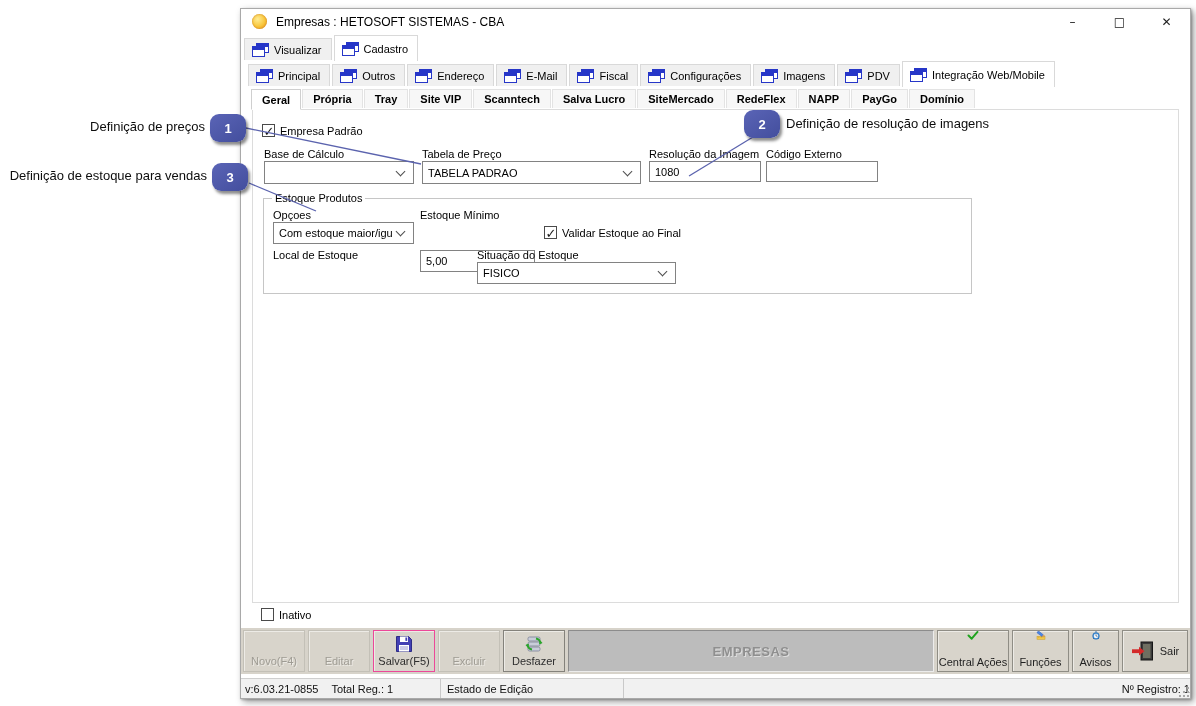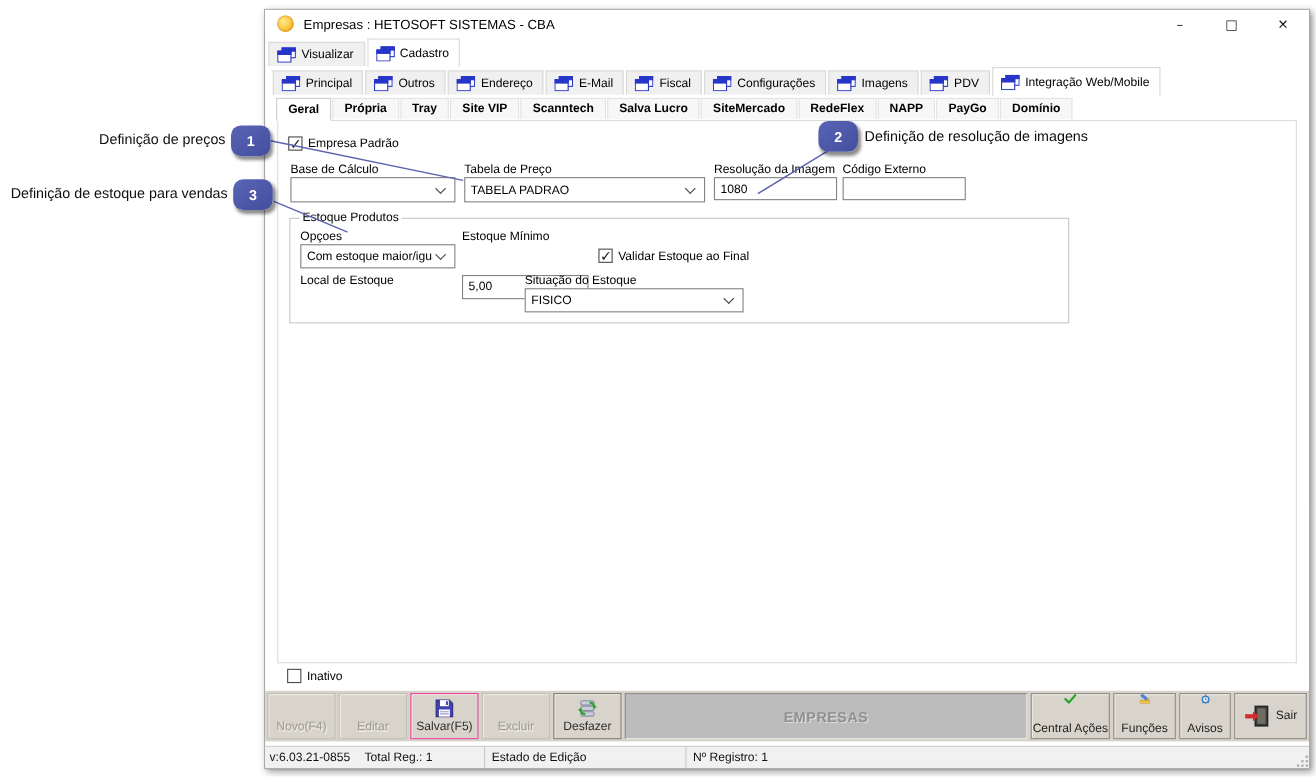--- a/index.html
+++ b/index.html
@@ -77,21 +77,21 @@
           justify-content:center; padding-bottom:3px; gap:16px; font-size:11px; color:#1f1f1f;
           background:#d8d4cb; border:1px solid #8f8d85; box-shadow:inset 1px 1px 0 #edebe6; }
   .rbtn.horiz { flex-direction:row; justify-content:center; align-items:center; gap:5px; padding-bottom:0; }
 
   
   .statusbar { position:absolute; left:0; right:0; top:669px; height:20px; background:#f1f1f1;
                border-top:1px solid #cfcfcf; display:flex; align-items:stretch; font-size:11px; color:#111; }
   .sp { display:flex; align-items:center; border-right:1px solid #c9c9c9; padding-left:4px; }
   .sp1 { width:200px; gap:13px; }
   .sp2 { width:183px; padding-left:6px; }
-  .sp3 { flex:1; padding-left:6px; border-right:none; position:relative; }
+  .sp3 { flex:1; padding-left:6px; border-right:none; position:relative;justify-content:flex-end; }
   .grip { position:absolute; right:5px; bottom:5px; width:2px; height:2px; background:#a8a8a8;
           box-shadow:-4px 4px 0 #a8a8a8, 0 4px 0 #a8a8a8, 4px 4px 0 #a8a8a8, 4px 0 0 #a8a8a8, 4px -4px 0 #a8a8a8; }
 
   
   .ann-text { position:absolute; font-size:13px; color:#0d0d0d; white-space:nowrap; z-index:20; }
   .badge { position:absolute; width:36px; height:28px; border-radius:9px; z-index:21;
            background:linear-gradient(145deg,#5a64b6,#434e9d);
            color:#fff; font-weight:bold; font-size:13px;
            display:flex; align-items:center; justify-content:center;
            box-shadow:2px 3px 3px rgba(0,0,0,.45); }

